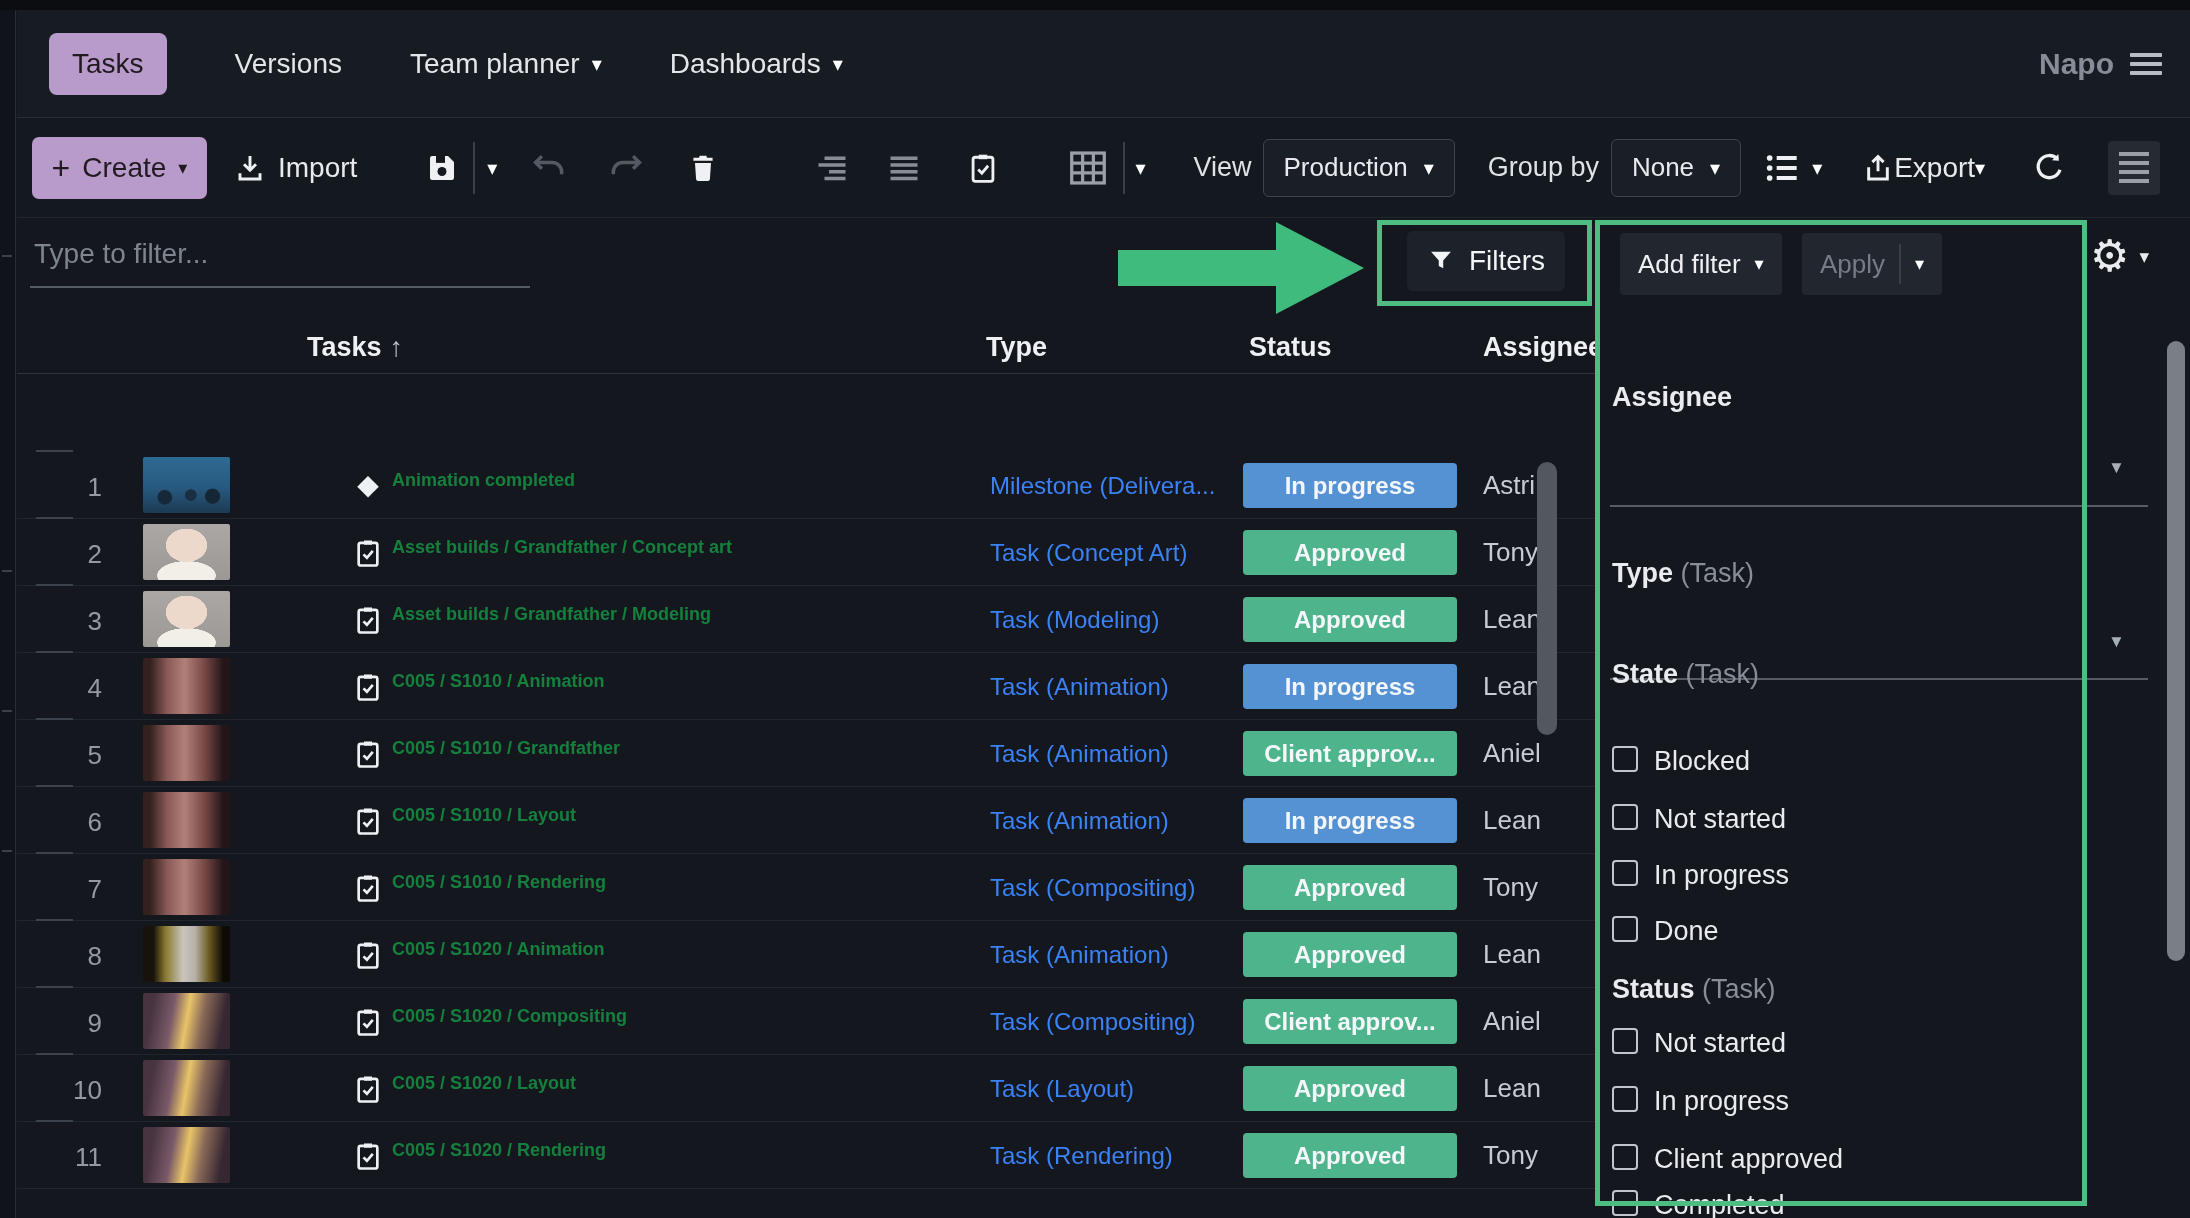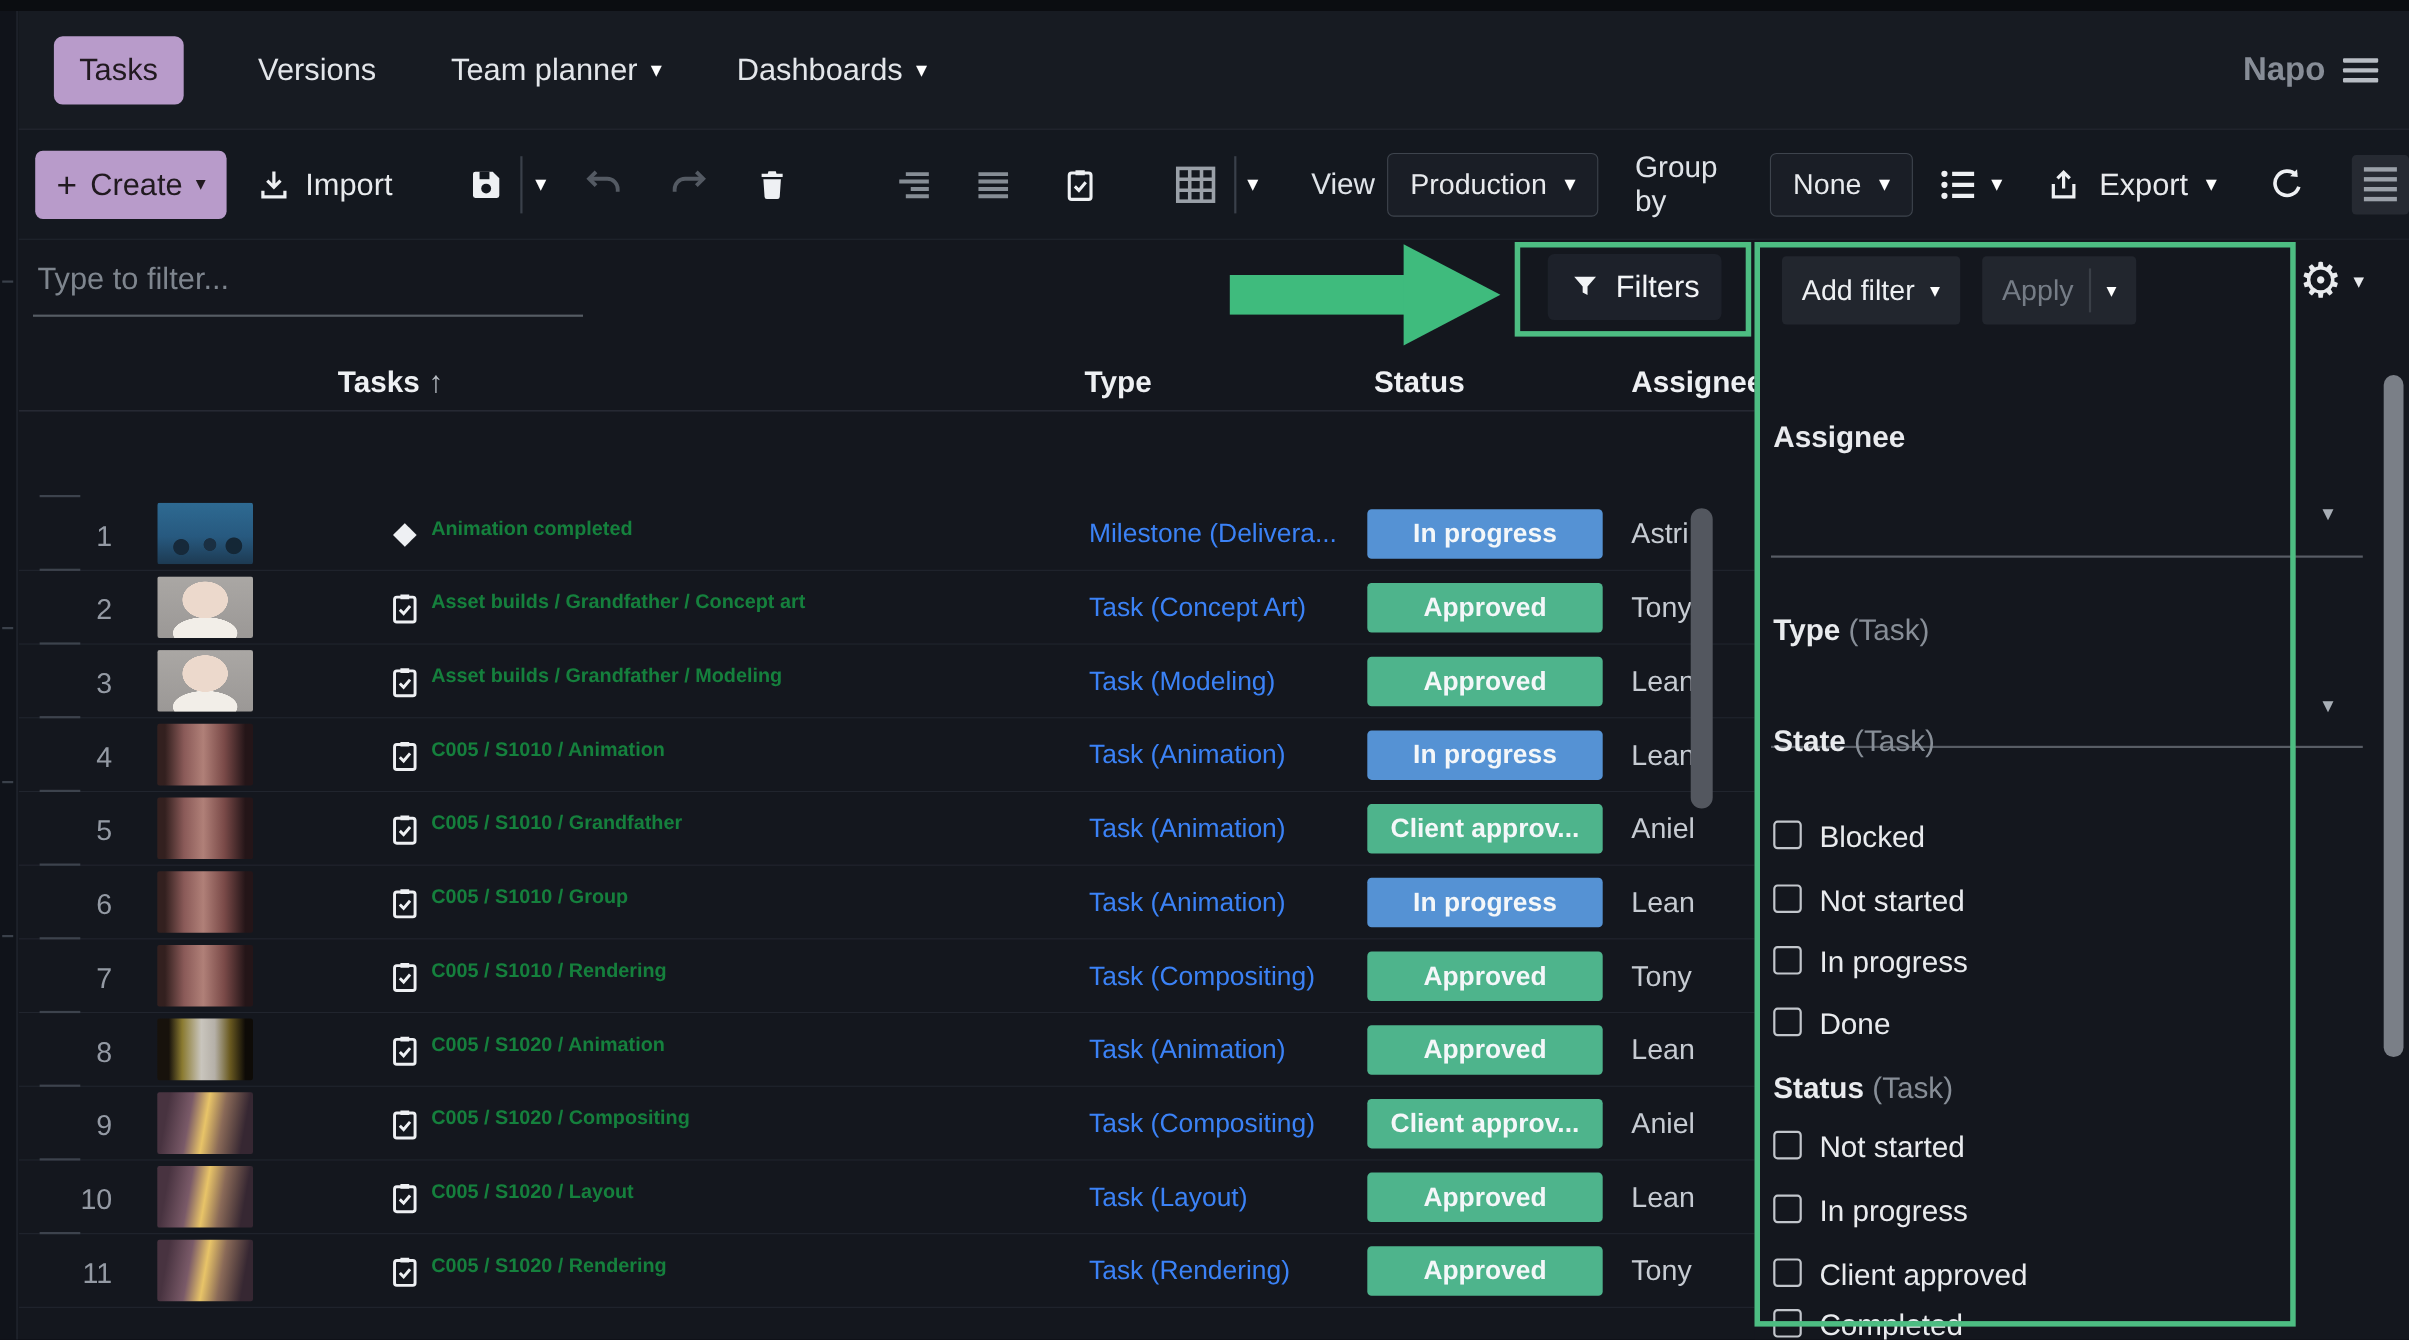--- a/index.html
+++ b/index.html
@@ -217,21 +217,21 @@
             <circle cx="4.6" cy="12" r="1.7"></circle>
             <circle cx="4.6" cy="18" r="1.7"></circle>
           </g>
           <g stroke="#eef0f3" stroke-width="2.3">
             <path d="M8.8 6h12M8.8 12h12M8.8 18h12"></path>
           </g>
         </svg>
       <span class="tb-chev">▾</span>
     </div>
 
-    <div class="tb-group" style="margin-left:40px;gap:16px">
+    <div class="tb-group" style="margin-left:40px;gap:0">
       <svg class="icn" width="32" height="32" viewBox="0 0 24 24">
           <path d="M12 14.5V3.8M7.8 7.6L12 3.4l4.2 4.2" stroke="#eef0f3" stroke-width="2.2" fill="none"></path>
           <path d="M5 11.5v8.7h14v-8.7" stroke="#eef0f3" stroke-width="2.2" fill="none"></path>
         </svg>
       <span>Export</span>
       <span class="tb-chev">▾</span>
     </div>
 
     <svg class="icn" style="margin-left:46px" width="36" height="36" viewBox="0 0 24 24">
         <path d="M19.3 13.2A7.4 7.4 0 1 1 17.6 6" stroke="#eef0f3" stroke-width="2.2" fill="none"></path>
@@ -329,21 +329,21 @@
           <span class="rassignee">Aniel</span>
         </div>
         <div class="trow">
           <span class="rnum">6</span>
           <span class="thumb t-room1"></span>
           <span class="ricon "><svg width="32" height="34" viewBox="0 0 24 24">
               <path d="M9 2.6h6v3.2H9z" fill="#eef0f3"></path>
               <rect x="5" y="4.4" width="14" height="17" rx="1.6" fill="none" stroke="#eef0f3" stroke-width="2"></rect>
               <path d="M8.6 13l2.6 2.6 4.4-5.2" stroke="#eef0f3" stroke-width="2" fill="none"></path>
             </svg></span>
-          <span class="rname">C005 / S1010 / Group</span>
+          <span class="rname">C005 / S1010 / Layout</span>
           <span class="rtype">Task (Animation)</span>
           <span class="chip blue">In progress</span>
           <span class="rassignee">Lean</span>
         </div>
         <div class="trow">
           <span class="rnum">7</span>
           <span class="thumb t-room1"></span>
           <span class="ricon "><svg width="32" height="34" viewBox="0 0 24 24">
               <path d="M9 2.6h6v3.2H9z" fill="#eef0f3"></path>
               <rect x="5" y="4.4" width="14" height="17" rx="1.6" fill="none" stroke="#eef0f3" stroke-width="2"></rect>

